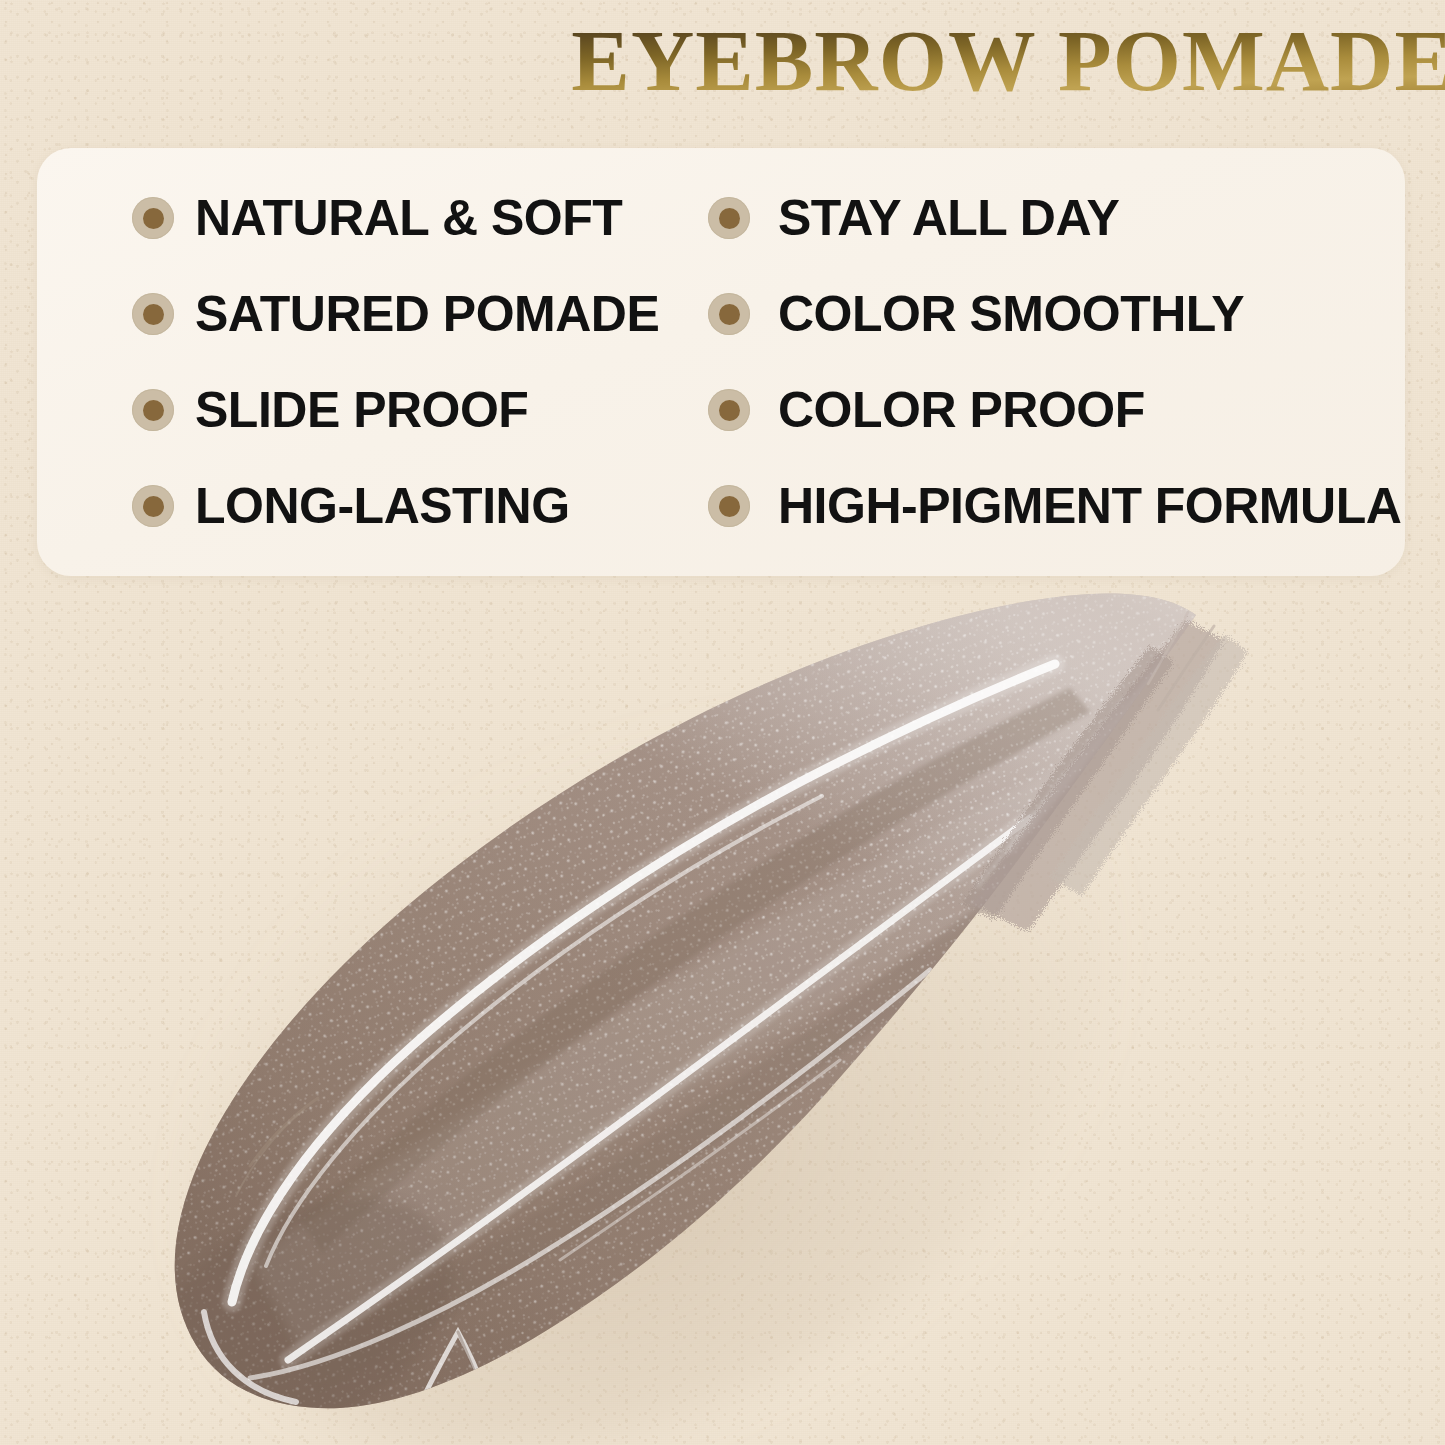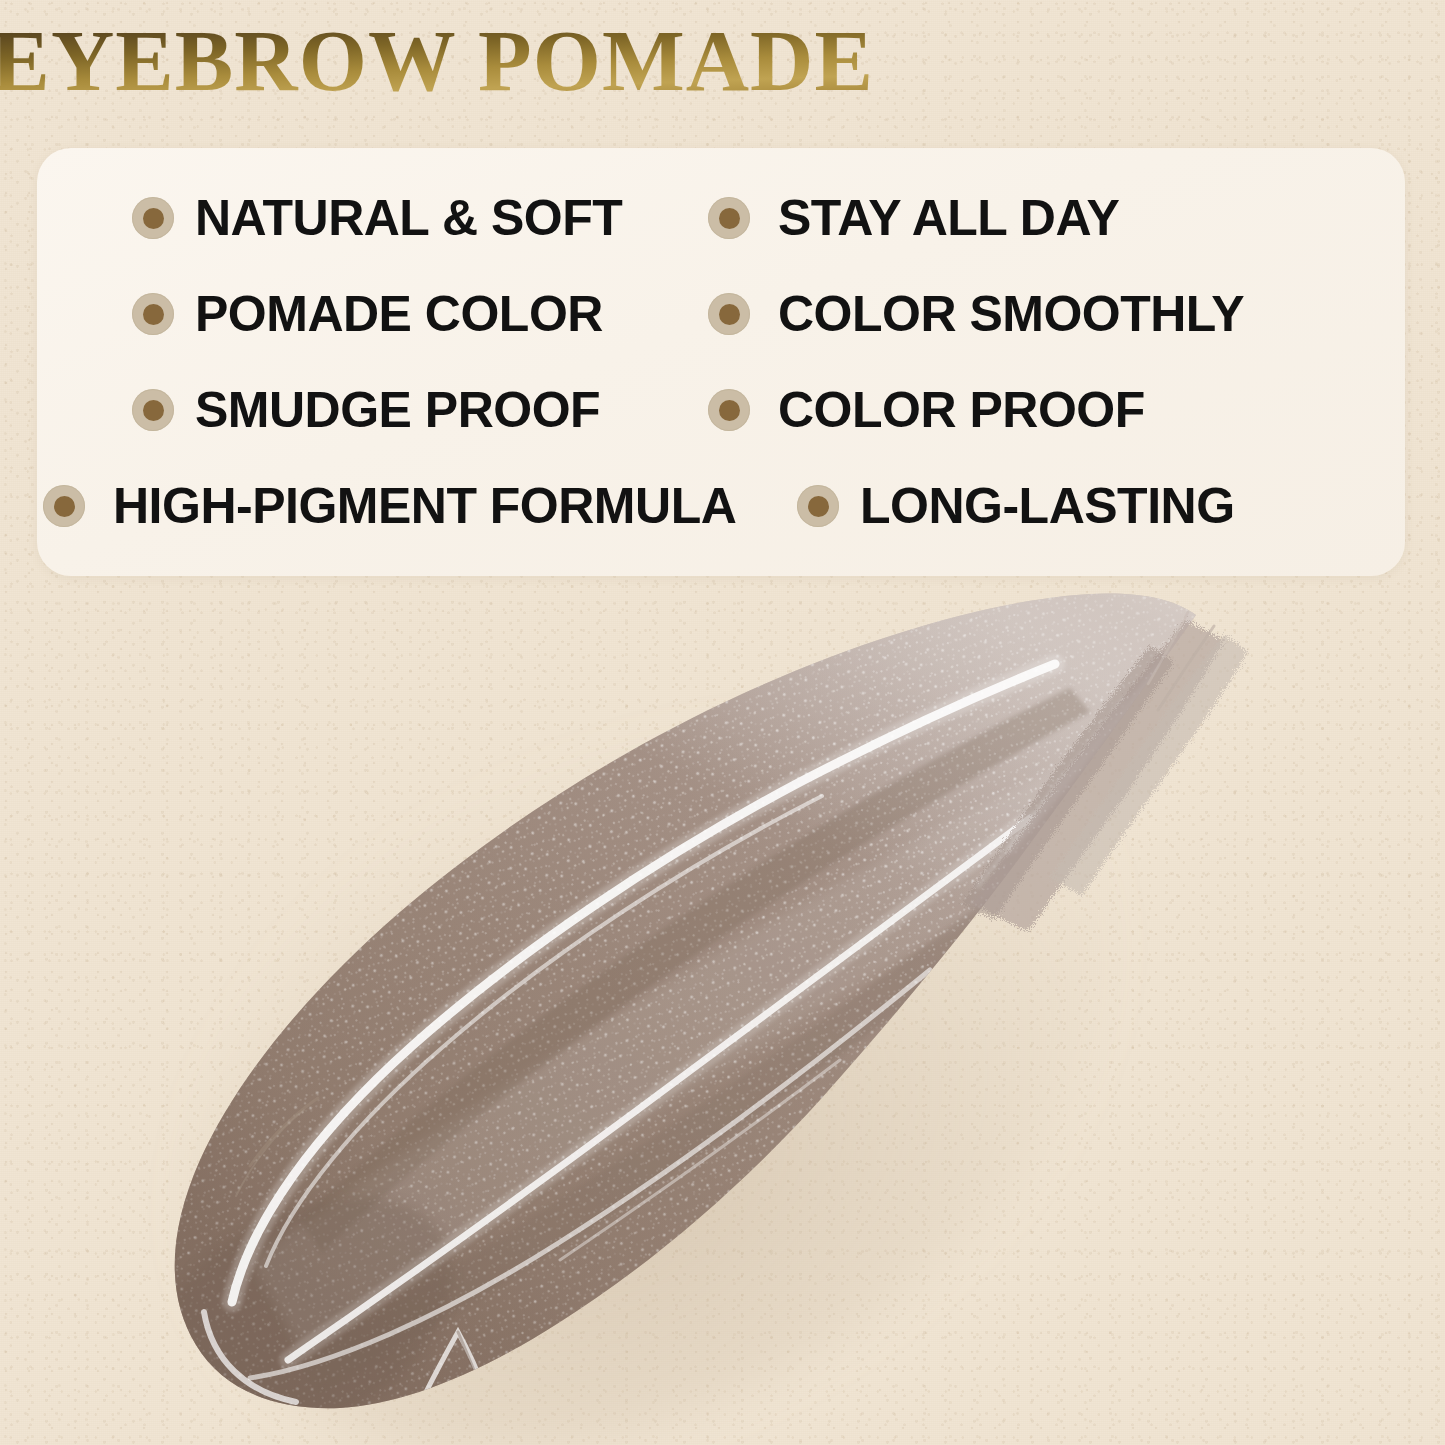--- a/index.html
+++ b/index.html
@@ -52,21 +52,21 @@
     position:absolute; inset:0; pointer-events:none; opacity:.35;
     background-image:
       repeating-linear-gradient(0deg, rgba(255,255,255,.10) 0 1px, rgba(170,148,116,.05) 1px 2px),
       repeating-linear-gradient(90deg, rgba(255,255,255,.07) 0 1px, rgba(170,148,116,.04) 1px 2px);
   }
 
   
   #title-wrap {
     position: absolute;
     top: 18px; left: 0; width: 1445px;
-    text-align: left;
+    text-align: right;
     z-index: 6;
   }
   #title {
     display: inline-block;
     font-family: "Liberation Serif", "DejaVu Serif", serif;
     font-weight: 700;
     font-size: 86px;
     line-height: 1.02;
     letter-spacing: 1px;
     white-space: nowrap;
@@ -181,53 +181,53 @@
         <span class="bullet">
             <i></i>
           </span>
         <span class="feature-label">STAY ALL DAY</span>
       </div>
 
       <div class="feature col-left">
         <span class="bullet">
             <i></i>
           </span>
-        <span class="feature-label">POMADE COLOR</span>
+        <span class="feature-label">SATURED POMADE</span>
       </div>
       <div class="feature col-right">
         <span class="bullet">
             <i></i>
           </span>
         <span class="feature-label">COLOR SMOOTHLY</span>
       </div>
 
       <div class="feature col-left">
         <span class="bullet">
             <i></i>
           </span>
-        <span class="feature-label">SMUDGE PROOF</span>
+        <span class="feature-label">SLIDE PROOF</span>
       </div>
       <div class="feature col-right">
         <span class="bullet">
             <i></i>
           </span>
         <span class="feature-label">COLOR PROOF</span>
       </div>
 
+      <div class="feature col-left">
+        <span class="bullet">
+            <i></i>
+          </span>
+        <span class="feature-label">LONG-LASTING</span>
+      </div>
       <div class="feature col-right">
         <span class="bullet">
             <i></i>
           </span>
         <span class="feature-label">HIGH-PIGMENT FORMULA</span>
-      </div>
-      <div class="feature col-left">
-        <span class="bullet">
-            <i></i>
-          </span>
-        <span class="feature-label">LONG-LASTING</span>
       </div>
 
     </div>
   </div>
 
   <div id="swatch-area">
     <svg id="swatch-svg" viewBox="0 0 1445 885">
       <defs>
 
         <linearGradient id="gBody" x1="0.18" y1="0.92" x2="0.88" y2="0.08">

